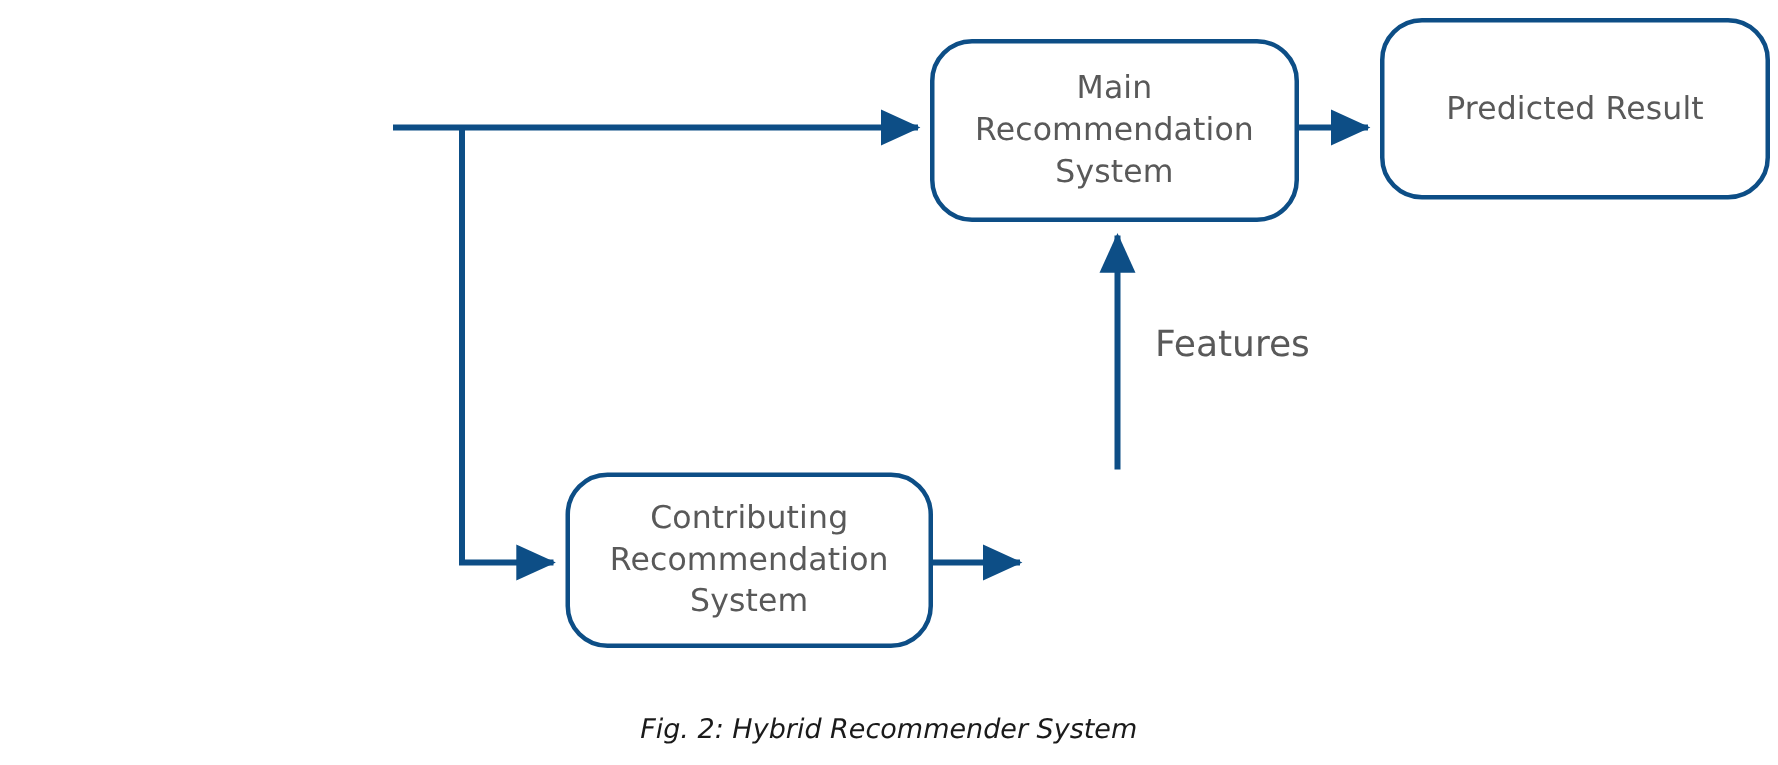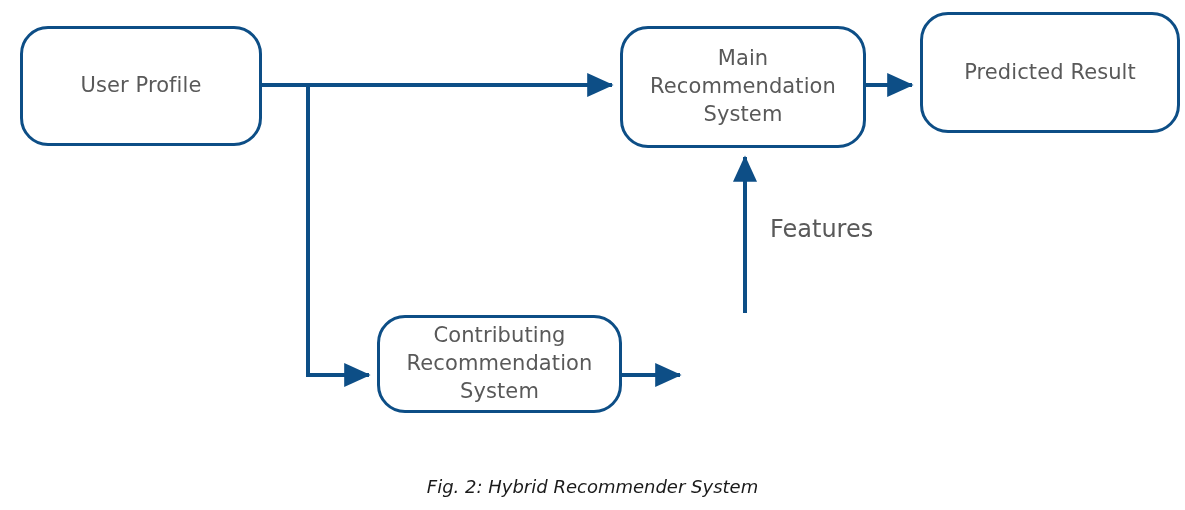--- a/index.html
+++ b/index.html
@@ -78,35 +78,32 @@
 
     <path d="M308,85 L308,375 L369,375" fill="none" stroke="#0d4e86" stroke-width="4" stroke-linejoin="miter" marker-end="url(#arrowhead)"></path>
 
     <path d="M866,85 L912,85" fill="none" stroke="#0d4e86" stroke-width="4" marker-end="url(#arrowhead)"></path>
 
     <path d="M622,375 L680,375" fill="none" stroke="#0d4e86" stroke-width="4" marker-end="url(#arrowhead)"></path>
 
     <path d="M745,313 L745,157" fill="none" stroke="#0d4e86" stroke-width="4" marker-end="url(#arrowhead)"></path>
   </svg>
 
-  <div class="node-box" style="left:20px; top:26px; width:242px; height:120px;">
-    <span>User Profile</span>
-  </div>
 
   <div class="node-box" style="left:620px; top:26px; width:246px; height:122px;">
     <span>Main
 Recommendation
 System</span>
   </div>
 
   <div class="node-box" style="left:920px; top:12px; width:260px; height:121px;">
     <span>Predicted Result</span>
   </div>
 
-  <div class="node-box" style="left:377px; top:315px; width:245px; height:98px;">
+  <div class="node-box" style="left:377px; top:315px; width:245px; height:117px;">
     <span>Contributing
 Recommendation
 System</span>
   </div>
 
 
   <div class="edge-label" style="left:770px; top:215px;">Features</div>
 
   <div class="figure-caption" style="top:476px;">Fig. 2: Hybrid Recommender System</div>
 

